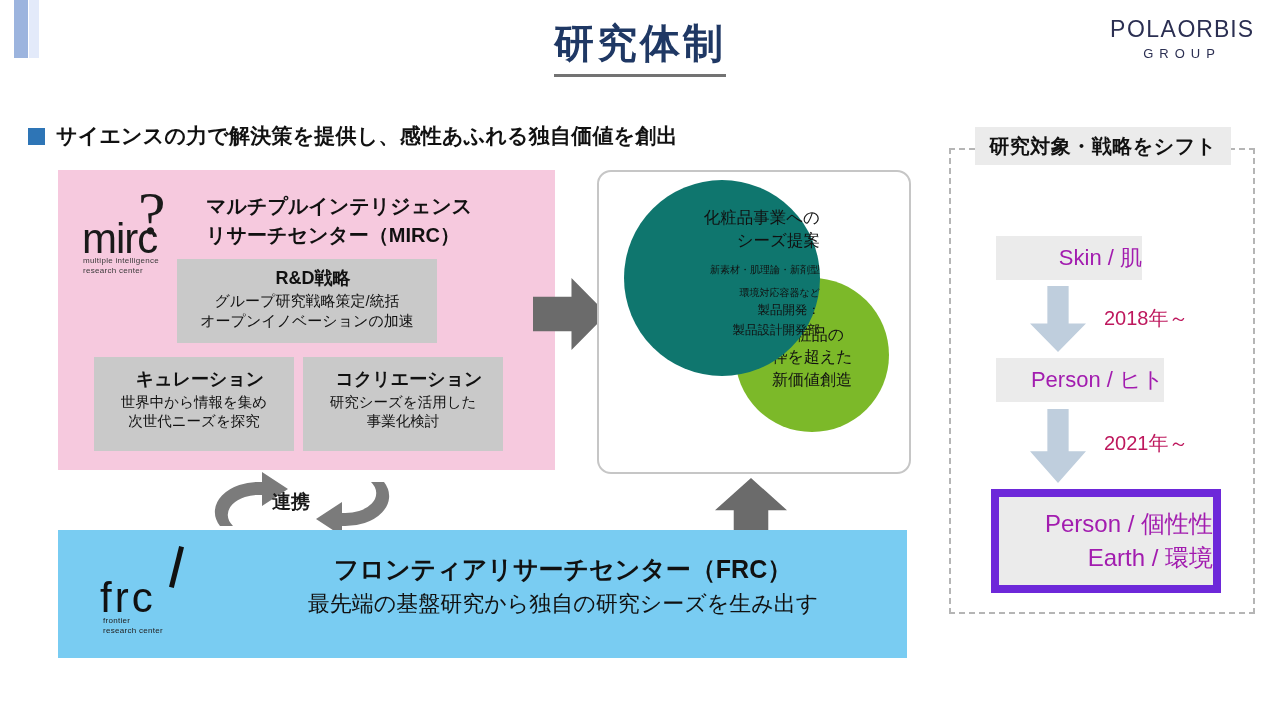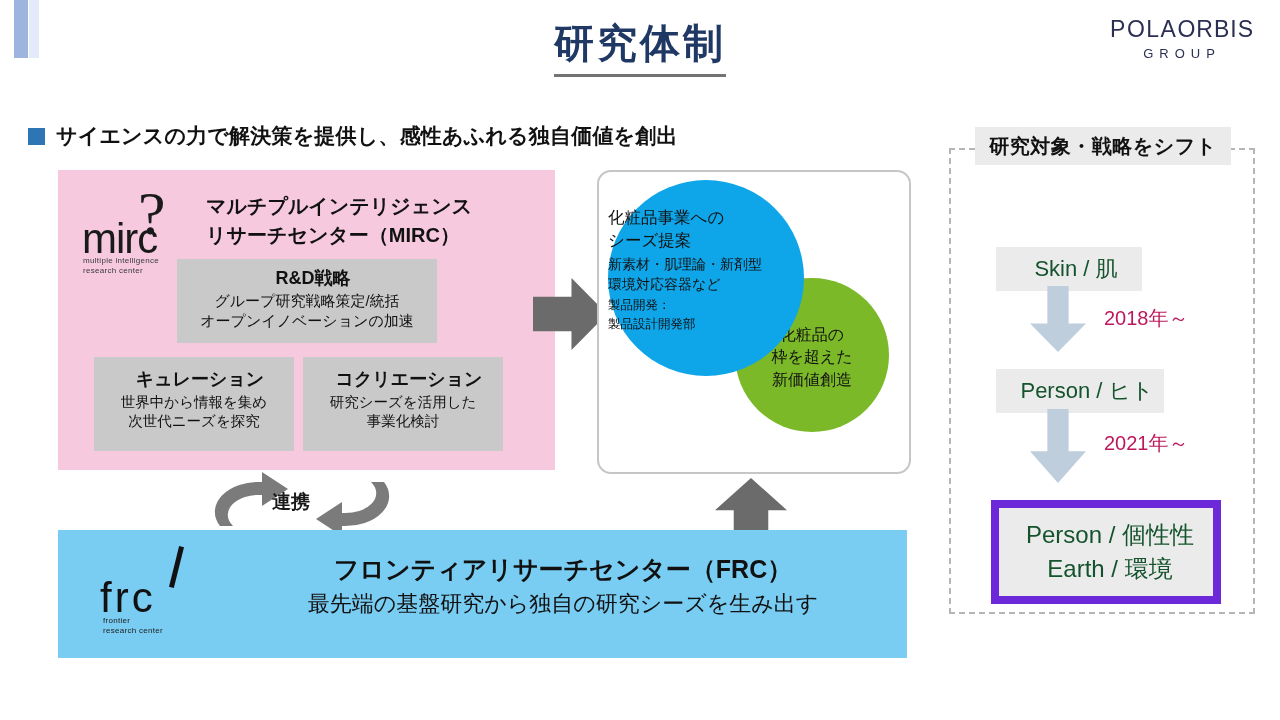--- a/index.html
+++ b/index.html
@@ -75,26 +75,26 @@
     background: #6b6b6b;
     clip-path: polygon(0% 26%, 52% 26%, 52% 0%, 100% 50%, 52% 100%, 52% 74%, 0% 74%);
   }
 
   
   #circles-panel {
     position: absolute; left: 597px; top: 170px; width: 310px; height: 300px;
     background: #ffffff; border: 2px solid #c6c6c6; border-radius: 14px;
   }
   #circle-yellow {
-    position: absolute; left: 9px; top: 8px; width: 196px; height: 196px;
-    background: #0ea5e9; border-radius: 50%; z-index: 2;
-    text-align: left; box-sizing: border-box; padding-top: 26px;
+    position: absolute; left: 25px; top: 8px; width: 196px; height: 196px;
+    background: #0f766e; border-radius: 50%; z-index: 2;
+    text-align: right; box-sizing: border-box; padding-top: 26px;
   }
   #circle-yellow .l1 { font-size: 16.5px; line-height: 1.42; color: #111; }
-  #circle-yellow .l2 { font-size: 14px; line-height: 1.33; color: #111; margin-top: 2px; }
+  #circle-yellow .l2 { font-size: 10px; line-height: 1.33; color: #111; margin-top: 10px; }
   #circle-yellow .l3 { font-size: 12.5px; line-height: 1.3; color: #111; margin-top: 3px; }
 
   #circle-green {
     position: absolute; left: 136px; top: 106px; width: 154px; height: 154px;
     background: #7cb929; border-radius: 50%; z-index: 1;
     text-align: center; box-sizing: border-box; padding-top: 46px;
   }
   #circle-green .l1 { font-size: 16px; line-height: 1.4; color: #111; }
 
   
@@ -126,22 +126,22 @@
   #shift-panel { position: absolute; left: 949px; top: 148px; width: 302px; height: 462px; border: 2px dashed #b5b5b5; }
   #shift-header {
     position: absolute; left: 975px; top: 127px; width: 256px; height: 38px;
     background: #ebebeb; box-sizing: border-box;
     display: flex; align-items: center; justify-content: center;
     font-size: 20px; font-weight: bold; color: #111; letter-spacing: 0.5px;
   }
 
   .shift-box {
     position: absolute; background: #ebebeb; box-sizing: border-box;
-    display: flex; flex-direction: column; align-items: center; justify-content: center;
-    font-size: 22px; color: #14532d; padding-left: 14px; margin-top: 11px;
+    display: flex; flex-direction: column; align-items: flex-end; justify-content: center;
+    font-size: 22px; color: #a21caf; padding-left: 14px;
   }
   #shift-box-1 { left: 996px; top: 236px; width: 146px; height: 44px; }
   #shift-box-2 { left: 996px; top: 358px; width: 168px; height: 44px; }
   #shift-box-3 {
     left: 991px; top: 489px; width: 230px; height: 104px;
     border: 8px solid #6d28d9; background: #ebebeb;
     font-size: 24px; line-height: 1.42; padding-left: 8px;
   }
 
   .fat-arrow {

